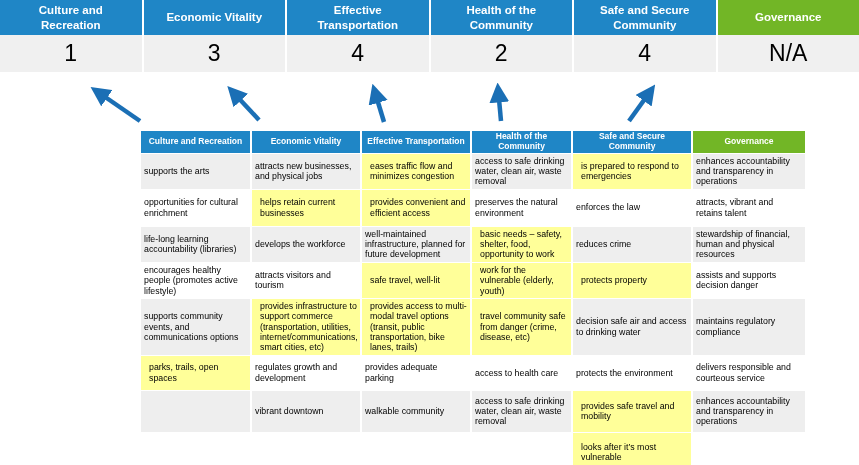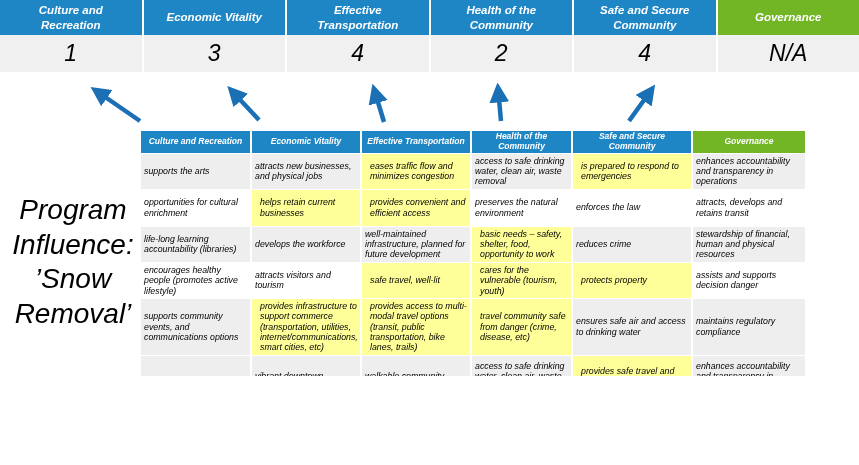--- a/index.html
+++ b/index.html
@@ -2,24 +2,23 @@
 <html style="--banner-blue: #1f86c6; --banner-green: #72b626; --score-bg: #f0f0f0; --row-gray: #eeeeee; --row-white: #ffffff; --highlight: #ffff99; --arrow-blue: #1b6fb5;"><head>
 <meta charset="utf-8">
 <style>
   * { box-sizing: border-box; margin: 0; padding: 0; }
   html, body { background: #ffffff; }
   body { font-family: "Liberation Sans", sans-serif; }
 
   .slide {
     position: relative;
     width: 859px;
-    height: 376px;
+    height: 465px;
     background: #ffffff;
     overflow: hidden;
-    font-style: italic;
   }
 
   
   .scoreboard { position: absolute; top: 0; left: 0; width: 859px; }
   .banner-row, .score-row { display: flex; width: 859px; }
   .banner-cell {
     flex: 1 1 0;
     height: 35px;
     display: flex; align-items: center; justify-content: center;
     text-align: center;
@@ -114,21 +113,20 @@
     </defs>
     <g stroke="#1b6fb5" stroke-width="4.5" fill="none">
       <line x1="140" y1="43" x2="95" y2="12" marker-end="url(#ah)"></line>
       <line x1="259" y1="42" x2="231" y2="12" marker-end="url(#ah)"></line>
       <line x1="384" y1="44" x2="374" y2="11" marker-end="url(#ah)"></line>
       <line x1="501" y1="43" x2="498" y2="10" marker-end="url(#ah)"></line>
       <line x1="629" y1="43" x2="652" y2="11" marker-end="url(#ah)"></line>
     </g>
   </svg>
 
-  <div class="slide-title">Program Influence: ’Snow Removal’</div>
 
   <table class="matrix">
     <colgroup>
         <col style="width: 111px;">
         <col style="width: 110px;">
         <col style="width: 110px;">
         <col style="width: 101px;">
         <col style="width: 120px;">
         <col style="width: 112px;">
       </colgroup>
@@ -151,45 +149,53 @@
           <td>access to safe drinking water, clean air, waste removal</td>
           <td class="hl">is prepared to respond to emergencies</td>
           <td>enhances accountability and transparency in operations</td>
         </tr>
         <tr class="even" style="height: 37px;">
           <td>opportunities for cultural enrichment</td>
           <td class="hl">helps retain current businesses</td>
           <td class="hl">provides convenient and efficient access</td>
           <td>preserves the natural environment</td>
           <td>enforces the law</td>
-          <td>attracts, develops and retains transit</td>
+          <td>attracts, vibrant and retains talent</td>
         </tr>
         <tr class="odd" style="height: 35px;">
           <td>life-long learning accountability (libraries)</td>
           <td>develops the workforce</td>
           <td>well-maintained infrastructure, planned for future development</td>
           <td class="hl">basic needs – safety, shelter, food, opportunity to work</td>
           <td>reduces crime</td>
           <td>stewardship of financial, human and physical resources</td>
         </tr>
         <tr class="even" style="height: 33px;">
           <td>encourages healthy people (promotes active lifestyle)</td>
           <td>attracts visitors and tourism</td>
           <td class="hl">safe travel, well-lit</td>
-          <td class="hl">cares for the vulnerable (tourism, youth)</td>
+          <td class="hl">work for the vulnerable (elderly, youth)</td>
           <td class="hl">protects property</td>
           <td>assists and supports decision danger</td>
         </tr>
         <tr class="odd" style="height: 50px;">
           <td>supports community events, and communications options</td>
           <td class="hl">provides infrastructure to support commerce (transportation, utilities, internet/communications, smart cities, etc)</td>
           <td class="hl">provides access to multi-modal travel options (transit, public transportation, bike lanes, trails)</td>
           <td class="hl">travel community safe from danger (crime, disease, etc)</td>
-          <td>ensures safe air and access to drinking water</td>
+          <td>decision safe air and access to drinking water</td>
           <td>maintains regulatory compliance</td>
+        </tr>
+        <tr class="even" style="height: 35px;">
+          <td class="hl">parks, trails, open spaces</td>
+          <td>regulates growth and development</td>
+          <td>provides adequate parking</td>
+          <td>access to health care</td>
+          <td>protects the environment</td>
+          <td>delivers responsible and courteous service</td>
         </tr>
         <tr class="odd" style="height: 42px;">
           <td></td>
           <td>vibrant downtown</td>
           <td>walkable community</td>
           <td>access to safe drinking water, clean air, waste removal</td>
           <td class="hl">provides safe travel and mobility</td>
           <td>enhances accountability and transparency in operations</td>
         </tr>
         <tr class="even" style="height: 40px;">

